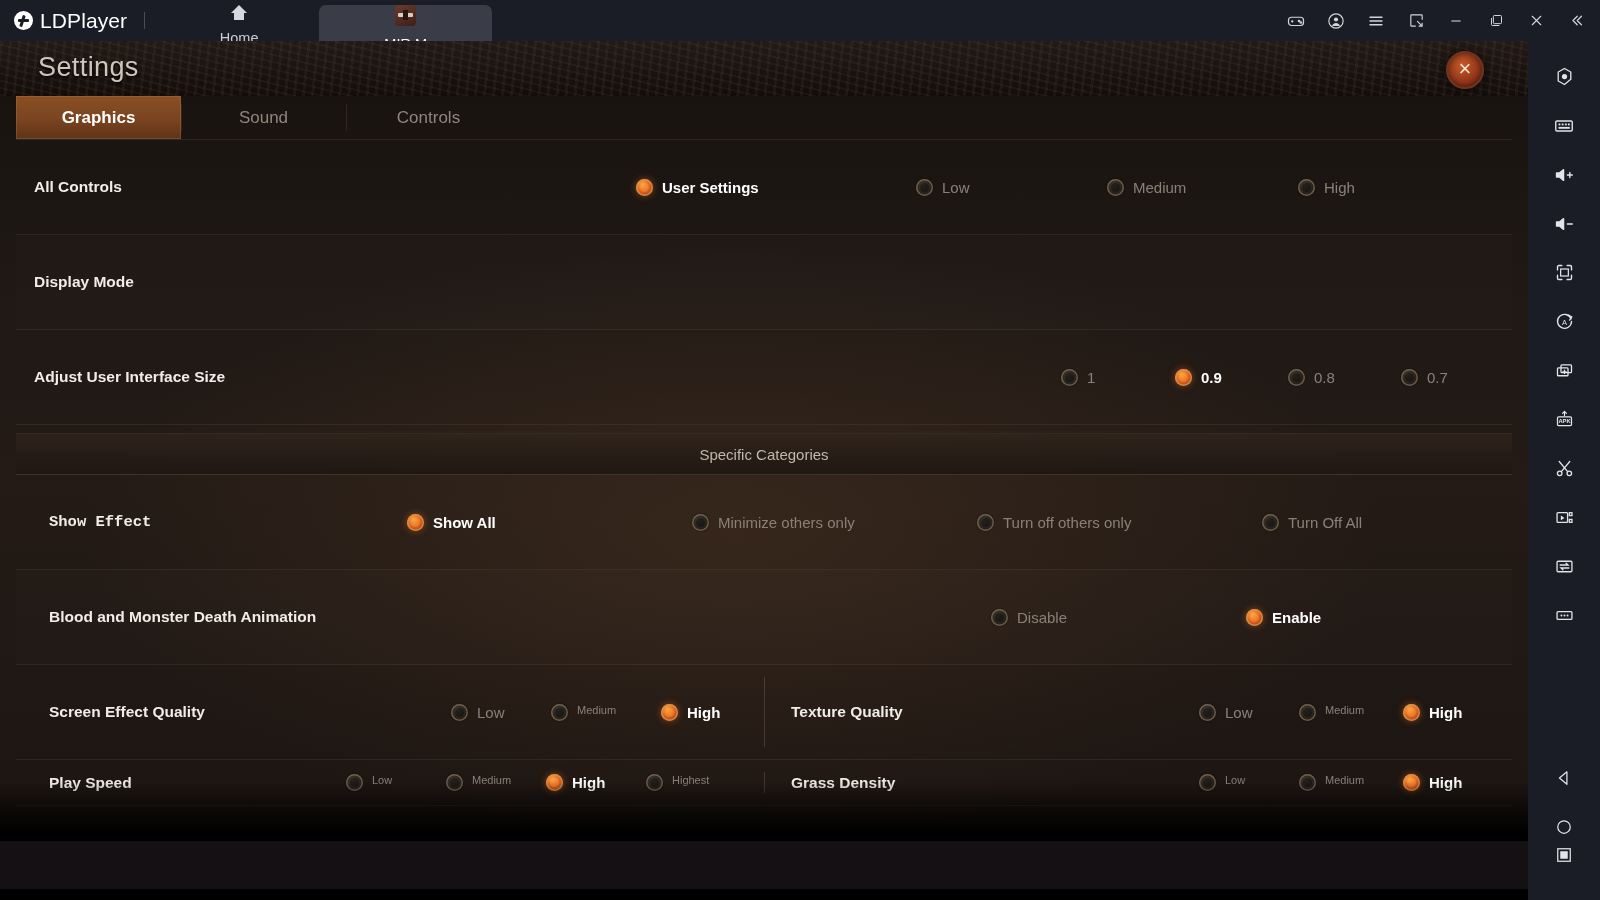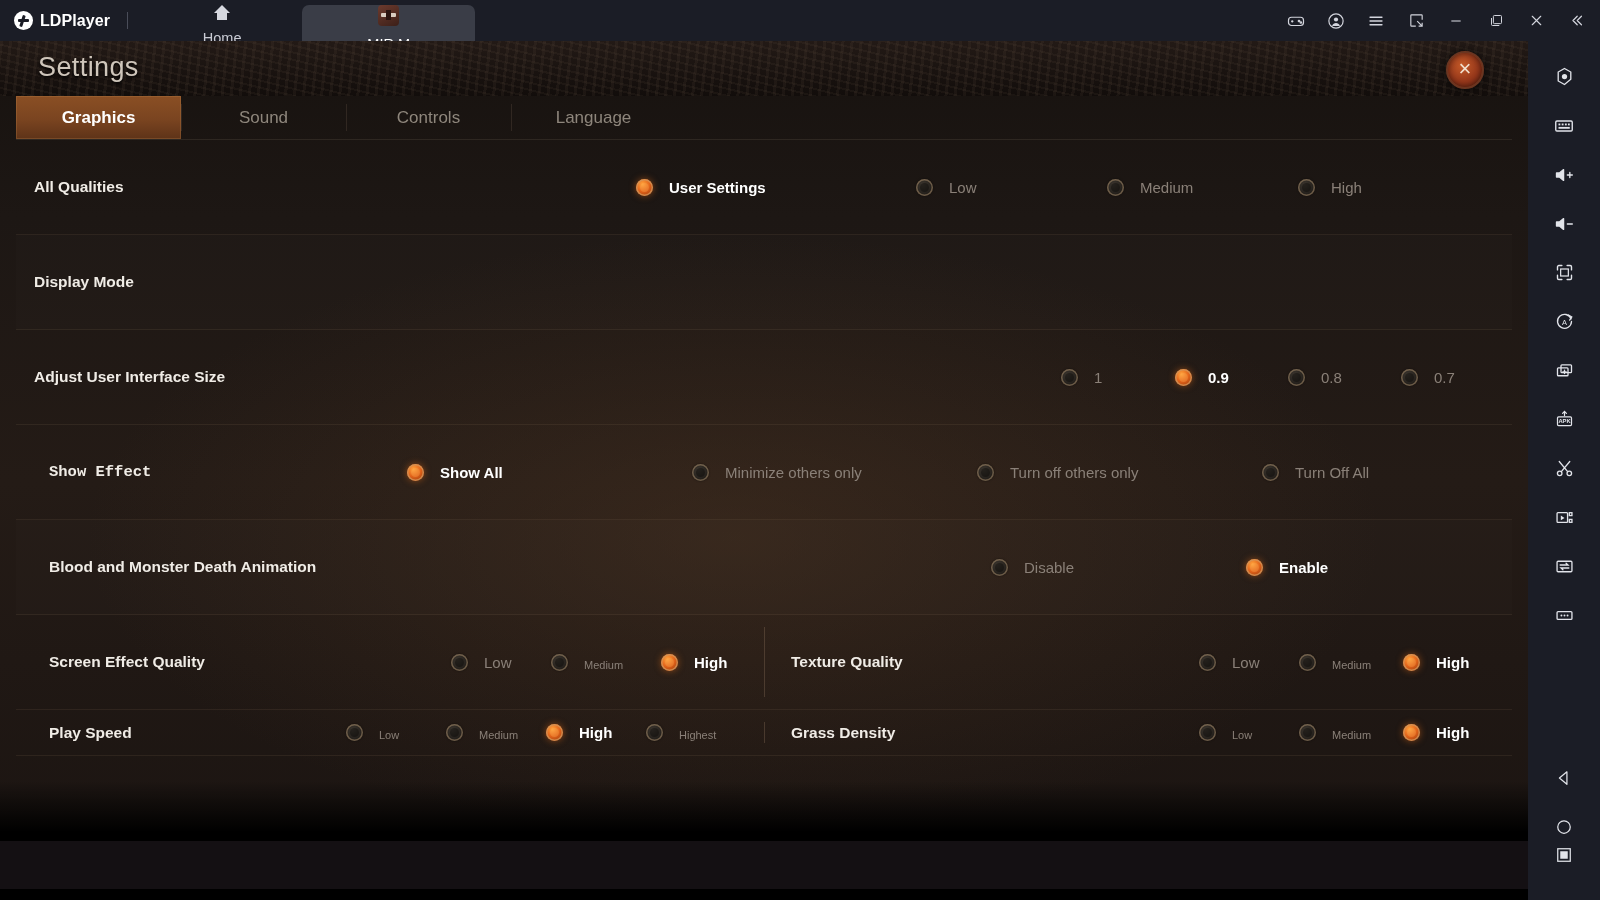--- a/index.html
+++ b/index.html
@@ -28,21 +28,21 @@
   }
   .brand-logo::before {
     content: ""; position: absolute; left: 7px; top: 3.5px;
     width: 3px; height: 12px; background: #1b1d26; border-radius: 1px;
     transform: rotate(18deg);
   }
   .brand-logo::after {
     content: ""; position: absolute; left: 4px; top: 7.5px;
     width: 11px; height: 3px; background: #1b1d26; border-radius: 1px;
   }
-  .brand-name { color: #fff; font-size: 16px; font-weight: bold; letter-spacing: .1px; }
+  .brand-name { color: #fff; font-size: 21px; font-weight: normal; letter-spacing: .1px; }
   .brand-sep { width: 1px; height: 17px; background: #4a4d59; margin-left: 10px; }
 
   .tabs { display: flex; align-items: flex-end; height: 41px; }
   .tab {
     height: 36px; min-width: 178px; display: flex; align-items: center;
     gap: 10px; padding: 0 16px; border-radius: 7px 7px 0 0;
     color: #c9cbd4; font-size: 14.5px; cursor: pointer; flex-direction: column;
   }
   .tab.active { background: #3a3d47; color: #fff; min-width: 173px; }
   .tab .home-ico { width: 17px; height: 15px; position: relative; flex: none; }
@@ -145,21 +145,21 @@
     position: relative; display: flex; align-items: center;
     height: 95px; border-bottom: 1px solid rgba(120,98,78,0.18);
   }
   .srow.alt { background: rgba(255,255,255,0.012); }
   .srow-label {
     font-size: 15.5px; color: #f0ece6; font-weight: bold; white-space: nowrap;
   }
 
   .opts { display: flex; align-items: center; }
   .opt {
-    display: flex; align-items: flex-end; gap: 16px; cursor: pointer; white-space: nowrap;
+    display: flex; align-items: flex-start; gap: 9px; cursor: pointer; white-space: nowrap;
   }
   .radio {
     width: 17px; height: 17px; border-radius: 50%; flex: none;
     background: radial-gradient(circle at 38% 32%, #3a342d 0%, #221e1a 70%);
     box-shadow: inset 0 0 0 1.5px rgba(168,140,108,0.55), 0 0 2px rgba(0,0,0,.6);
     position: relative;
   }
   .radio::after {
     content: ""; position: absolute; left: 4px; top: 4px; width: 9px; height: 9px;
     border-radius: 50%; background: rgba(0,0,0,0.35);
@@ -307,29 +307,26 @@
       <div class="tabbar">
         <div class="gtab active">
           <span>Graphics</span>
         </div>
         <div class="gtab">
           <span>Sound</span>
         </div>
         <div class="gtab">
           <span>Controls</span>
         </div>
-        <div class="gtab">
-          <span>Language</span>
-        </div>
       </div>
 
       <div class="rows">
 
         <div class="srow">
-          <div class="srow-label" style="margin-left:18px;">All Qualities</div>
+          <div class="srow-label" style="margin-left:18px;">All Controls</div>
           <div class="opts" style="position:absolute; left:620px;">
             <div class="opt sel" style="width:280px;">
               <span class="radio"></span>
               <span class="opt-label">User Settings</span>
             </div>
             <div class="opt" style="width:191px;">
               <span class="radio"></span>
               <span class="opt-label">Low</span>
             </div>
             <div class="opt" style="width:191px;">
@@ -363,20 +360,23 @@
               <span class="opt-label">0.8</span>
             </div>
             <div class="opt">
               <span class="radio"></span>
               <span class="opt-label">0.7</span>
             </div>
           </div>
         </div>
       </div>
 
+      <div class="section-band">
+        <span class="t">Specific Categories</span>
+      </div>
 
       <div class="rows">
 
         <div class="srow">
           <div class="srow-label" style="margin-left:33px;font-family:Liberation Mono, monospace;">Show Effect</div>
           <div class="opts" style="position:absolute; left:350px;padding-left:41px;">
             <div class="opt sel" style="width:285px;">
               <span class="radio"></span>
               <span class="opt-label">Show All</span>
             </div>

